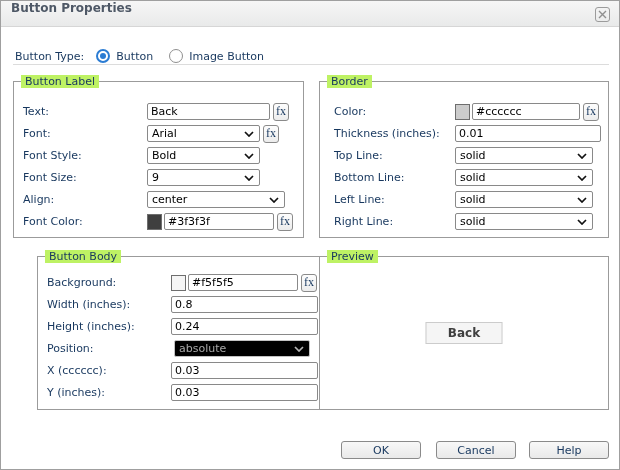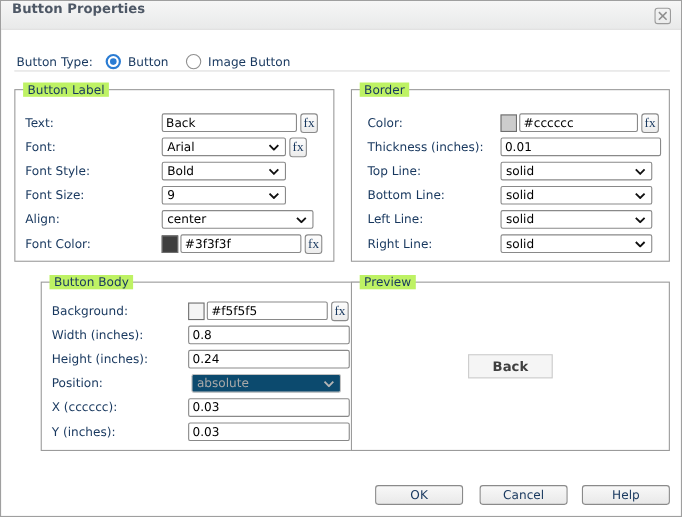--- a/index.html
+++ b/index.html
@@ -41,21 +41,21 @@
   .row { display:flex; align-items:center; height:17px; }
   .flabel { flex:none; color:#17375e; }
   .lw124 { width:124px; } .lw121 { width:121px; }
 
   .ti { height:17px; border:1px solid #898989; border-radius:2px; background:#fff;
         color:#000; font-family:inherit; font-size:11px; padding:0 3px; }
   .sel { height:17px; border:1px solid #898989; border-radius:2px; background:#fff;
          display:flex; align-items:center; justify-content:space-between;
          padding:0 5px 0 4px; cursor:default; }
   .sel .val { color:#000; }
-  .sel.disabled { border-color:#c2c2c2; background:#0c4a6e;gap:22px; }
+  .sel.disabled { border-color:#c2c2c2; background:#000000;gap:22px; }
   .sel.disabled .val { color:#a8a8a8; }
 
   .w108{width:108px}.w110{width:110px}.w119{width:113px}.w123{width:123px}
   .w136{width:136px}.w138{width:138px}.w146{width:146px}.w147{width:147px}
 
   .fx-btn { width:16px; height:18px; margin-left:3px; flex:none;
             border:1px solid #8a8a8a; border-radius:3px;
             background:linear-gradient(#fdfdfd,#ececec); color:#17375e;
             font-family:Liberation Serif, serif; font-size:12px; display:flex; align-items:center;
             justify-content:center; cursor:pointer; }

